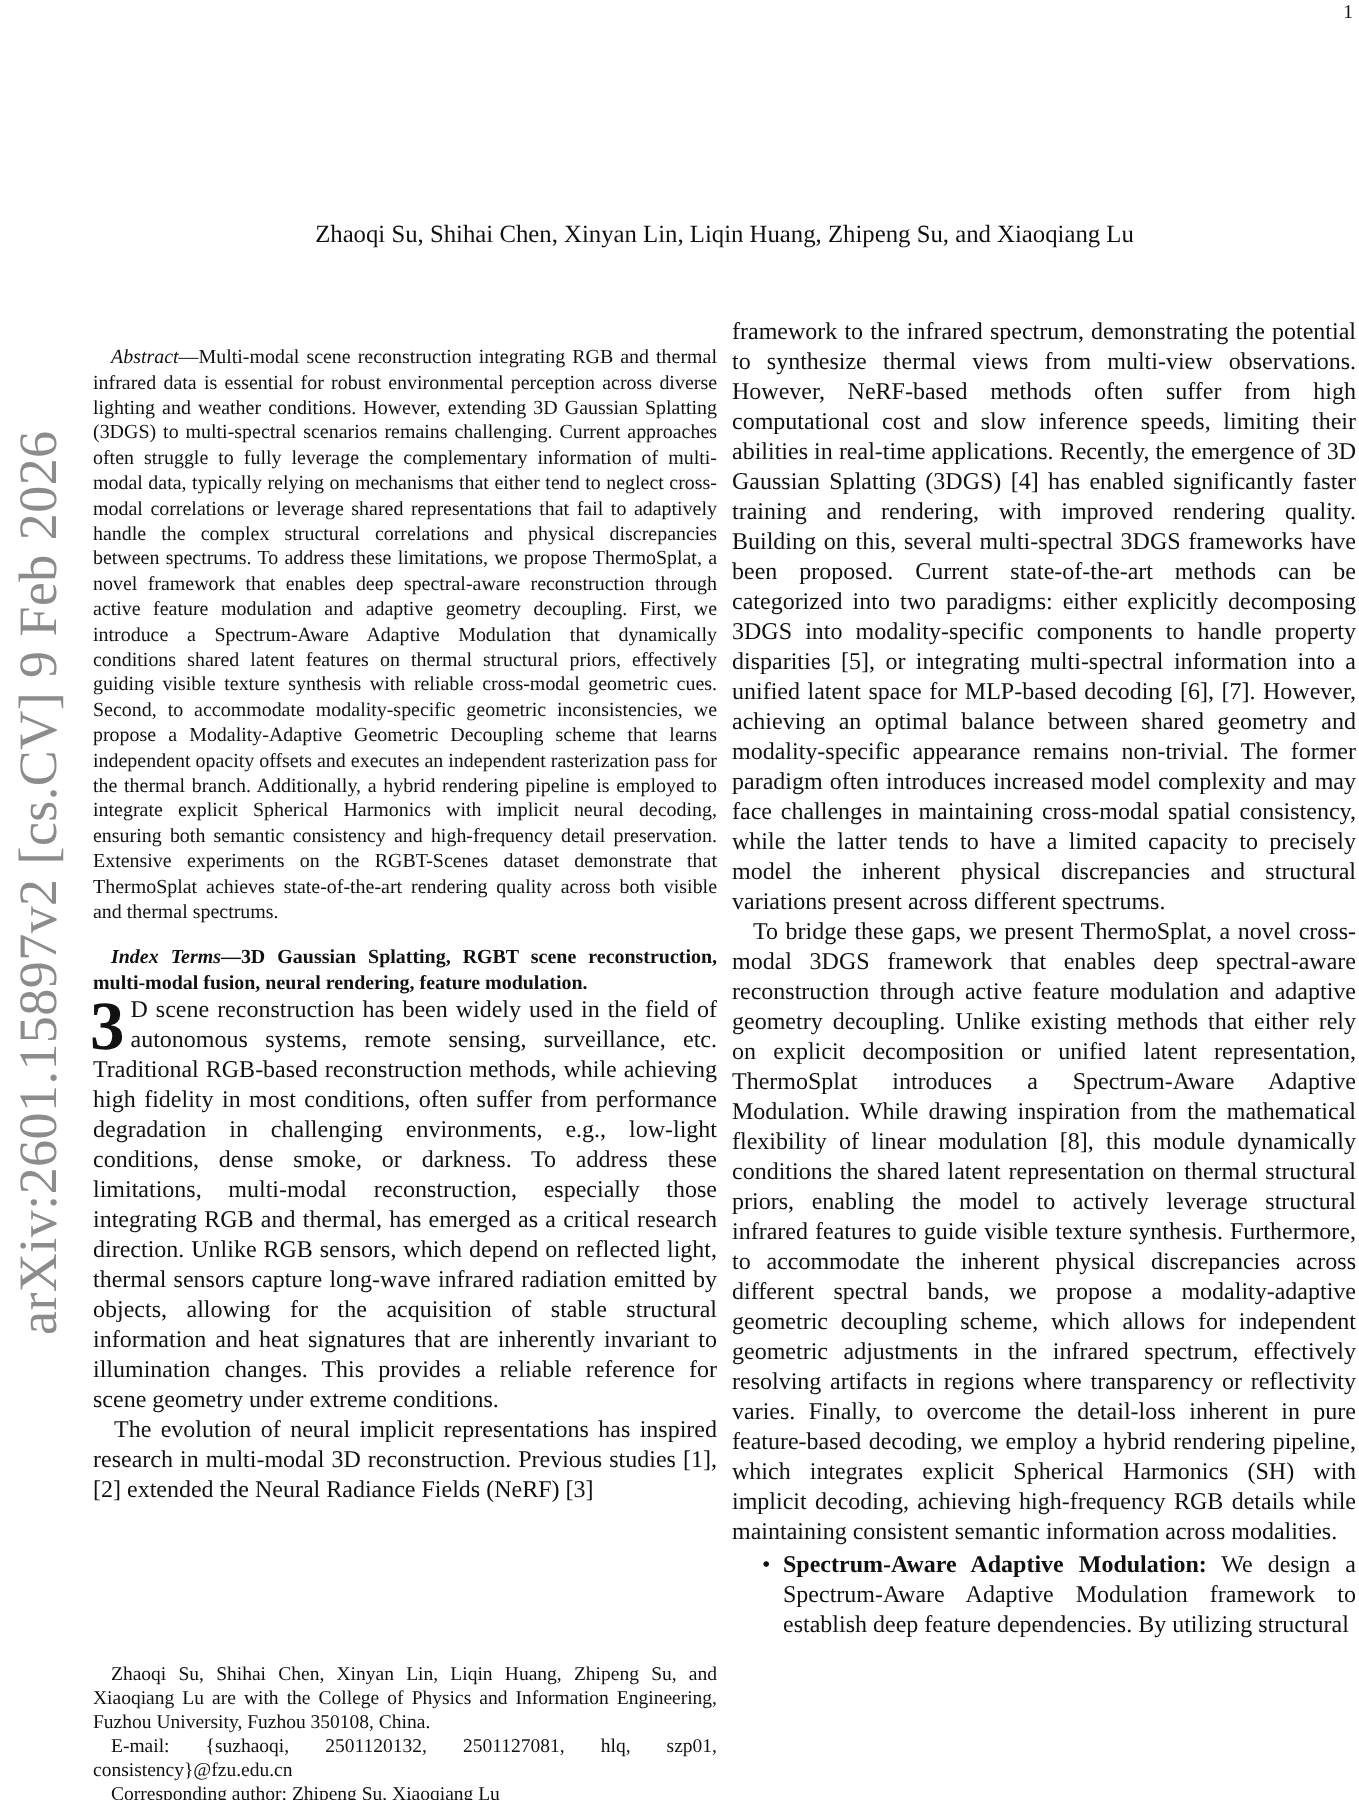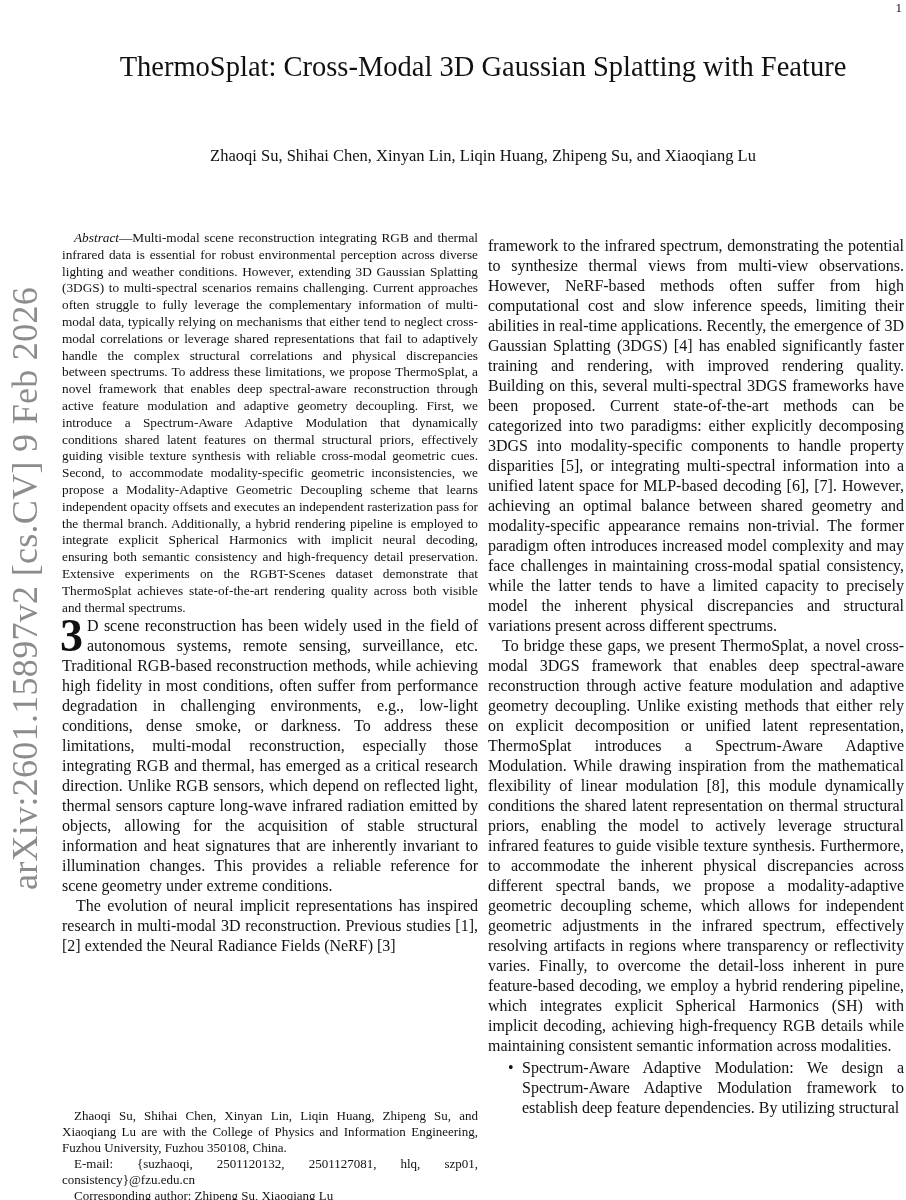--- a/index.html
+++ b/index.html
@@ -3,53 +3,56 @@
 <meta charset="utf-8">
 <style>
   html, body { margin: 0; padding: 0; background: #ffffff; }
   body { width: 906px; height: 1200px; position: relative; overflow: hidden; font-family: "Liberation Serif", "DejaVu Serif", serif; color: #111; }
   .page-number { position: absolute; top: 0px; right: 4px; font-size: 13px; }
   .arxiv-id { position: absolute; left: 4px; top: 890px; transform-origin: 0 0; transform: rotate(-90deg); font-size: 36px; color: #8c8c8c; white-space: nowrap; letter-spacing: 0.3px; }
   .title { position: absolute; top: 44px; left: 60px; width: 846px; text-align: center; font-size: 28.5px; line-height: 46px; font-weight: normal; margin: 0; }
   .authors { position: absolute; top: 146px; left: 60px; width: 846px; text-align: center; font-size: 16.5px; }
   .col { position: absolute; text-align: justify; hyphens: auto; }
   .col-left { left: 62px; width: 416px; top: 230px; }
-  .col-right { left: 488px; width: 416px; top: 236px; }
+  .col-right { left: 488px; width: 416px; top: 212px; }
   .abstract { font-weight: normal; font-size: 13.3px; line-height: 16.8px; margin: 0; text-indent: 12px; }
   .abstract .lead { font-style: italic; }
   .index-terms { font-weight: bold; font-size: 13.3px; line-height: 16.8px; margin: 14px 0 0 0; text-indent: 12px; }
   .index-terms .lead { font-style: italic; }
   .section-heading { text-align: center; font-size: 15.5px; margin: 42px 0 4px 0; letter-spacing: 0.4px; }
   .section-heading .sc { font-variant: small-caps; }
   .body-p { font-size: 16px; line-height: 20px; margin: 0; text-indent: 14px; }
   .body-p.first { text-indent: 0; }
   .dropcap { float: left; font-size: 46px; line-height: 36px; font-weight: bold; margin: 2px 4px 0 -2px; }
   .footnotes { position: absolute; left: 62px; width: 416px; top: 1108px; font-size: 13px; line-height: 16px; text-align: justify; }
   .footnotes p { margin: 0; text-indent: 12px; }
   .bullets { list-style: none; padding: 0; margin: 2px 0 0 0; }
   .bullets li { position: relative; padding-left: 34px; font-size: 16px; line-height: 20px; }
   .bullets li .bullet { position: absolute; left: 20px; top: 0; }
-  .bullets li .b-lead { font-weight: normal; }
+  .bullets li .b-lead { font-weight: bold; }
 </style>
 </head>
 <body>
 
 <div class="page-number">1</div>
 
 <div class="arxiv-id">arXiv:2601.15897v2  [cs.CV]  9 Feb 2026</div>
 
 <h1 class="title">
-  <span>ThermoSplat: Cross-Modal 3D Gaussian Splatting with Feature</span><br>
+  <br>
 </h1>
 
 <div class="authors">Zhaoqi Su, Shihai Chen, Xinyan Lin, Liqin Huang, Zhipeng Su, and Xiaoqiang Lu</div>
 
 <div class="col col-left">
   <p class="abstract">
     <span class="lead">Abstract</span><span>—</span><span>Multi-modal scene reconstruction integrating RGB and thermal infrared data is essential for robust environmental perception across diverse lighting and weather conditions. However, extending 3D Gaussian Splatting (3DGS) to multi-spectral scenarios remains challenging. Current approaches often struggle to fully leverage the complementary information of multi-modal data, typically relying on mechanisms that either tend to neglect cross-modal correlations or leverage shared representations that fail to adaptively handle the complex structural correlations and physical discrepancies between spectrums. To address these limitations, we propose ThermoSplat, a novel framework that enables deep spectral-aware reconstruction through active feature modulation and adaptive geometry decoupling. First, we introduce a Spectrum-Aware Adaptive Modulation that dynamically conditions shared latent features on thermal structural priors, effectively guiding visible texture synthesis with reliable cross-modal geometric cues. Second, to accommodate modality-specific geometric inconsistencies, we propose a Modality-Adaptive Geometric Decoupling scheme that learns independent opacity offsets and executes an independent rasterization pass for the thermal branch. Additionally, a hybrid rendering pipeline is employed to integrate explicit Spherical Harmonics with implicit neural decoding, ensuring both semantic consistency and high-frequency detail preservation. Extensive experiments on the RGBT-Scenes dataset demonstrate that ThermoSplat achieves state-of-the-art rendering quality across both visible and thermal spectrums.</span>
+  </p>
+  <p class="index-terms">
+    <span class="lead">Index Terms</span><span>—</span><span>3D Gaussian Splatting, RGBT scene reconstruction, multi-modal fusion, neural rendering, feature modulation.</span>
   </p>
   <p class="body-p first">
     <span class="dropcap">3</span><span>D scene reconstruction has been widely used in the field of autonomous systems, remote sensing, surveillance, etc. Traditional RGB-based reconstruction methods, while achieving high fidelity in most conditions, often suffer from performance degradation in challenging environments, e.g., low-light conditions, dense smoke, or darkness. To address these limitations, multi-modal reconstruction, especially those integrating RGB and thermal, has emerged as a critical research direction. Unlike RGB sensors, which depend on reflected light, thermal sensors capture long-wave infrared radiation emitted by objects, allowing for the acquisition of stable structural information and heat signatures that are inherently invariant to illumination changes. This provides a reliable reference for scene geometry under extreme conditions.</span>
   </p>
   <p class="body-p">The evolution of neural implicit representations has inspired research in multi-modal 3D reconstruction. Previous studies [1], [2] extended the Neural Radiance Fields (NeRF) [3]</p>
 </div>
 
 <div class="footnotes">
   <p>Zhaoqi Su, Shihai Chen, Xinyan Lin, Liqin Huang, Zhipeng Su, and Xiaoqiang Lu are with the College of Physics and Information Engineering, Fuzhou University, Fuzhou 350108, China.</p>
   <p>E-mail: {suzhaoqi, 2501120132, 2501127081, hlq, szp01, consistency}@fzu.edu.cn</p>

